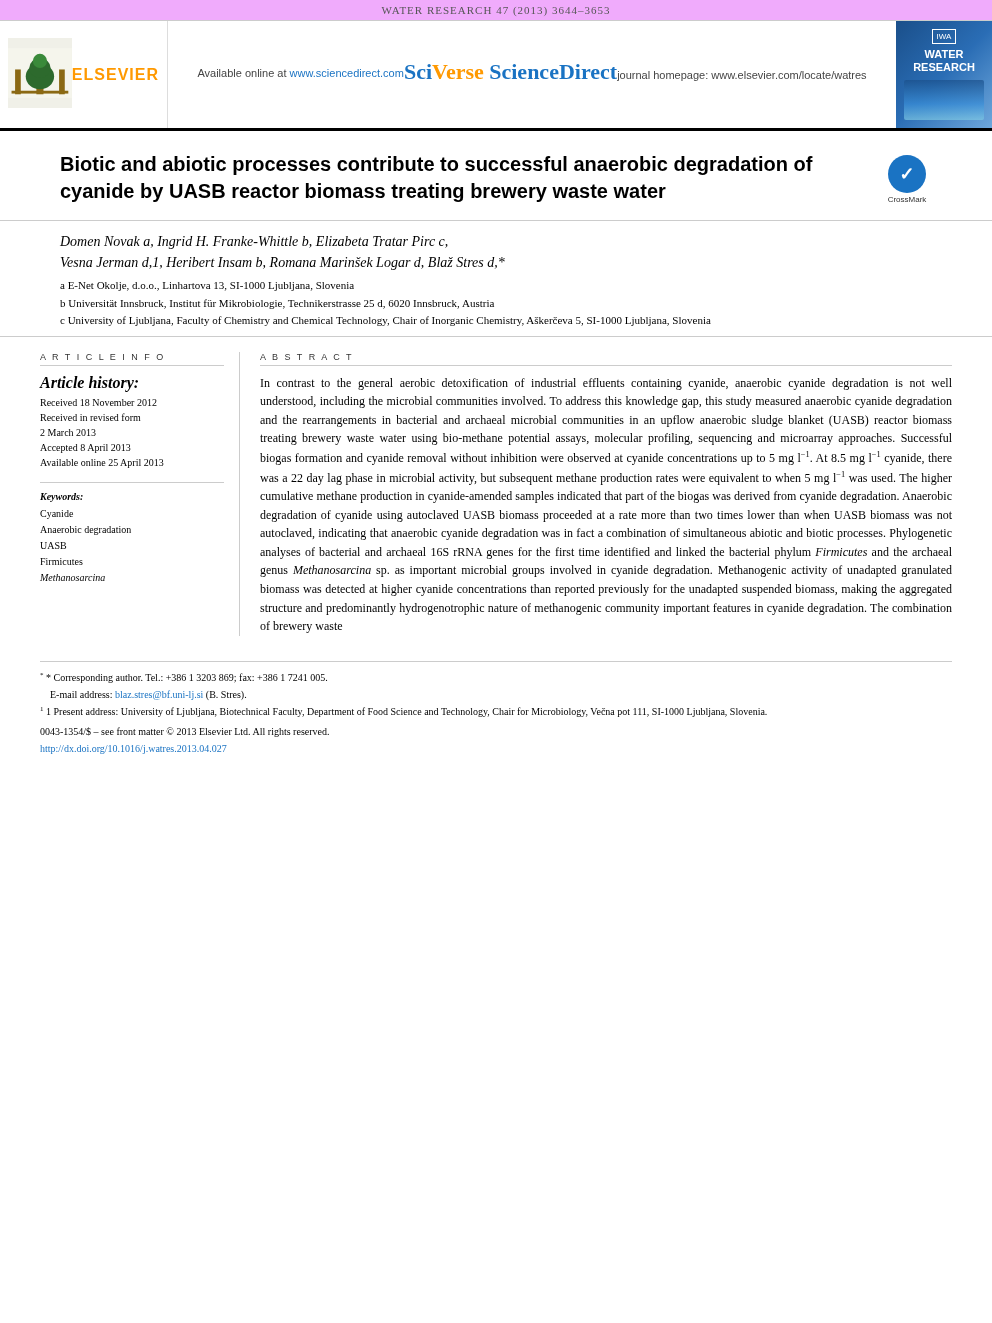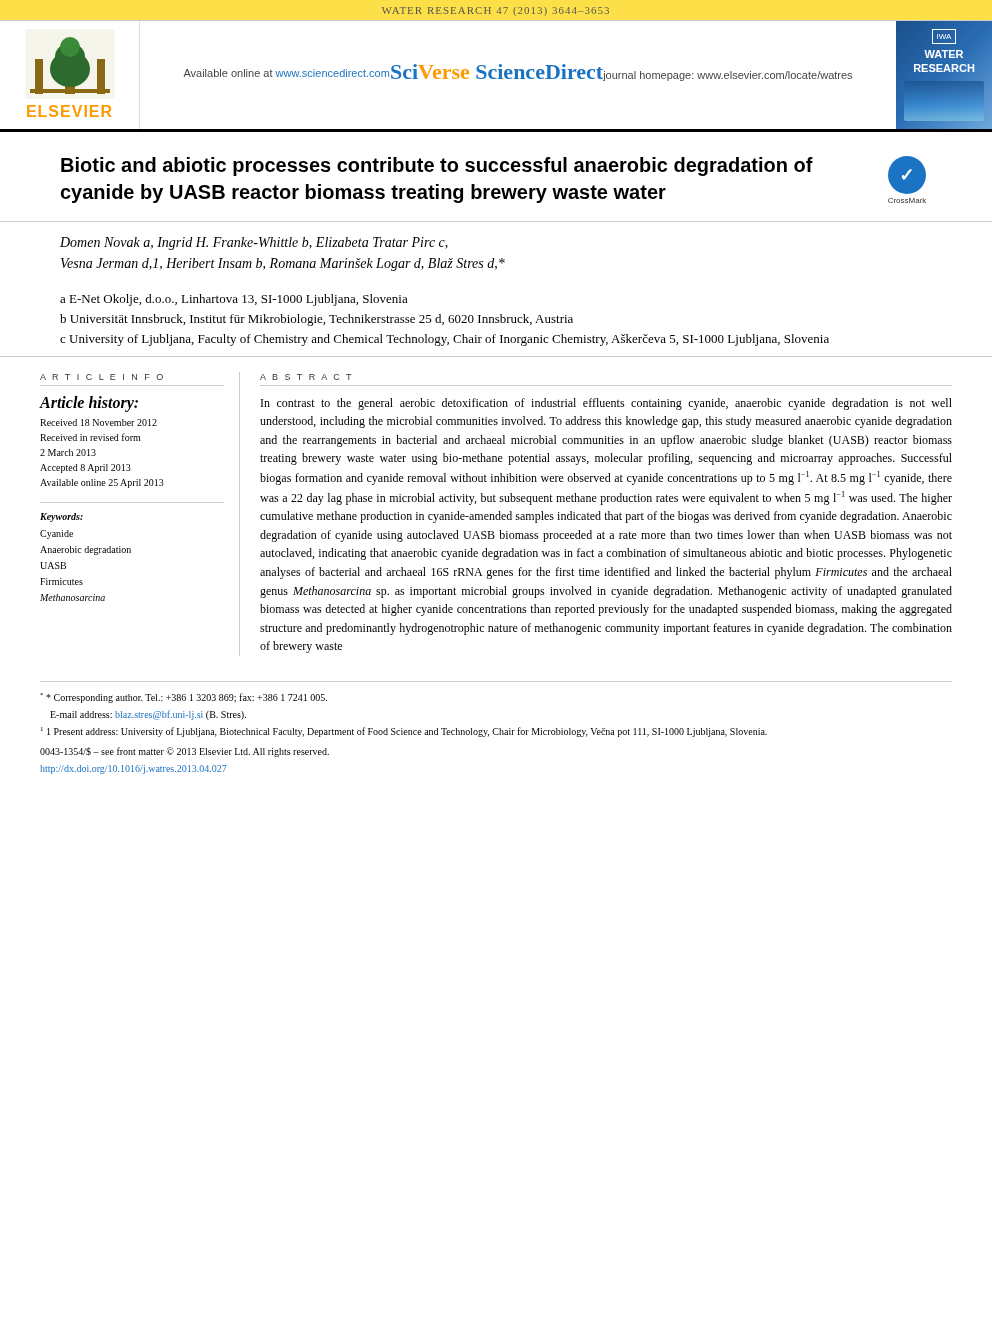--- a/index.html
+++ b/index.html
@@ -7,42 +7,42 @@
       width: 992px;
       min-height: 1323px;
       background: #fff;
       font-family: 'Times New Roman', Times, serif;
       font-size: 13px;
       color: #000;
     }
 
     
     .journal-bar {
-      background: #fde047;
+      background: #f0abfc;
       border-bottom: 1px solid #ccc;
       text-align: center;
       padding: 4px 0;
       font-size: 11px;
       color: #555;
       letter-spacing: 1px;
     }
 
     
     .header-section {
       display: flex;
       align-items: stretch;
       border-bottom: 3px solid #000;
       padding: 0;
     }
 
     .elsevier-logo-block {
-      width: 140px;
+      width: 168px;
       flex-shrink: 0;
       display: flex;
-      flex-direction: column;
+      flex-direction: row;
       align-items: center;
       justify-content: center;
       padding: 8px;
       border-right: 1px solid #ddd;
     }
 
     .elsevier-tree-img {
       width: 90px;
       height: 70px;
       background: #f0f0e8;
@@ -186,22 +186,22 @@
       padding: 10px 60px 5px 60px;
     }
 
     .authors-line {
       font-style: italic;
       font-size: 14px;
       line-height: 1.5;
     }
 
     .affiliations {
-      margin-top: 16px;
-      font-size: 13px;
+      margin-top: 5px;
+      font-size: 11px;
       line-height: 1.4;
       color: #000;
     }
 
     .affiliation-item {
       margin-bottom: 2px;
     }
 
     
     .main-content {

